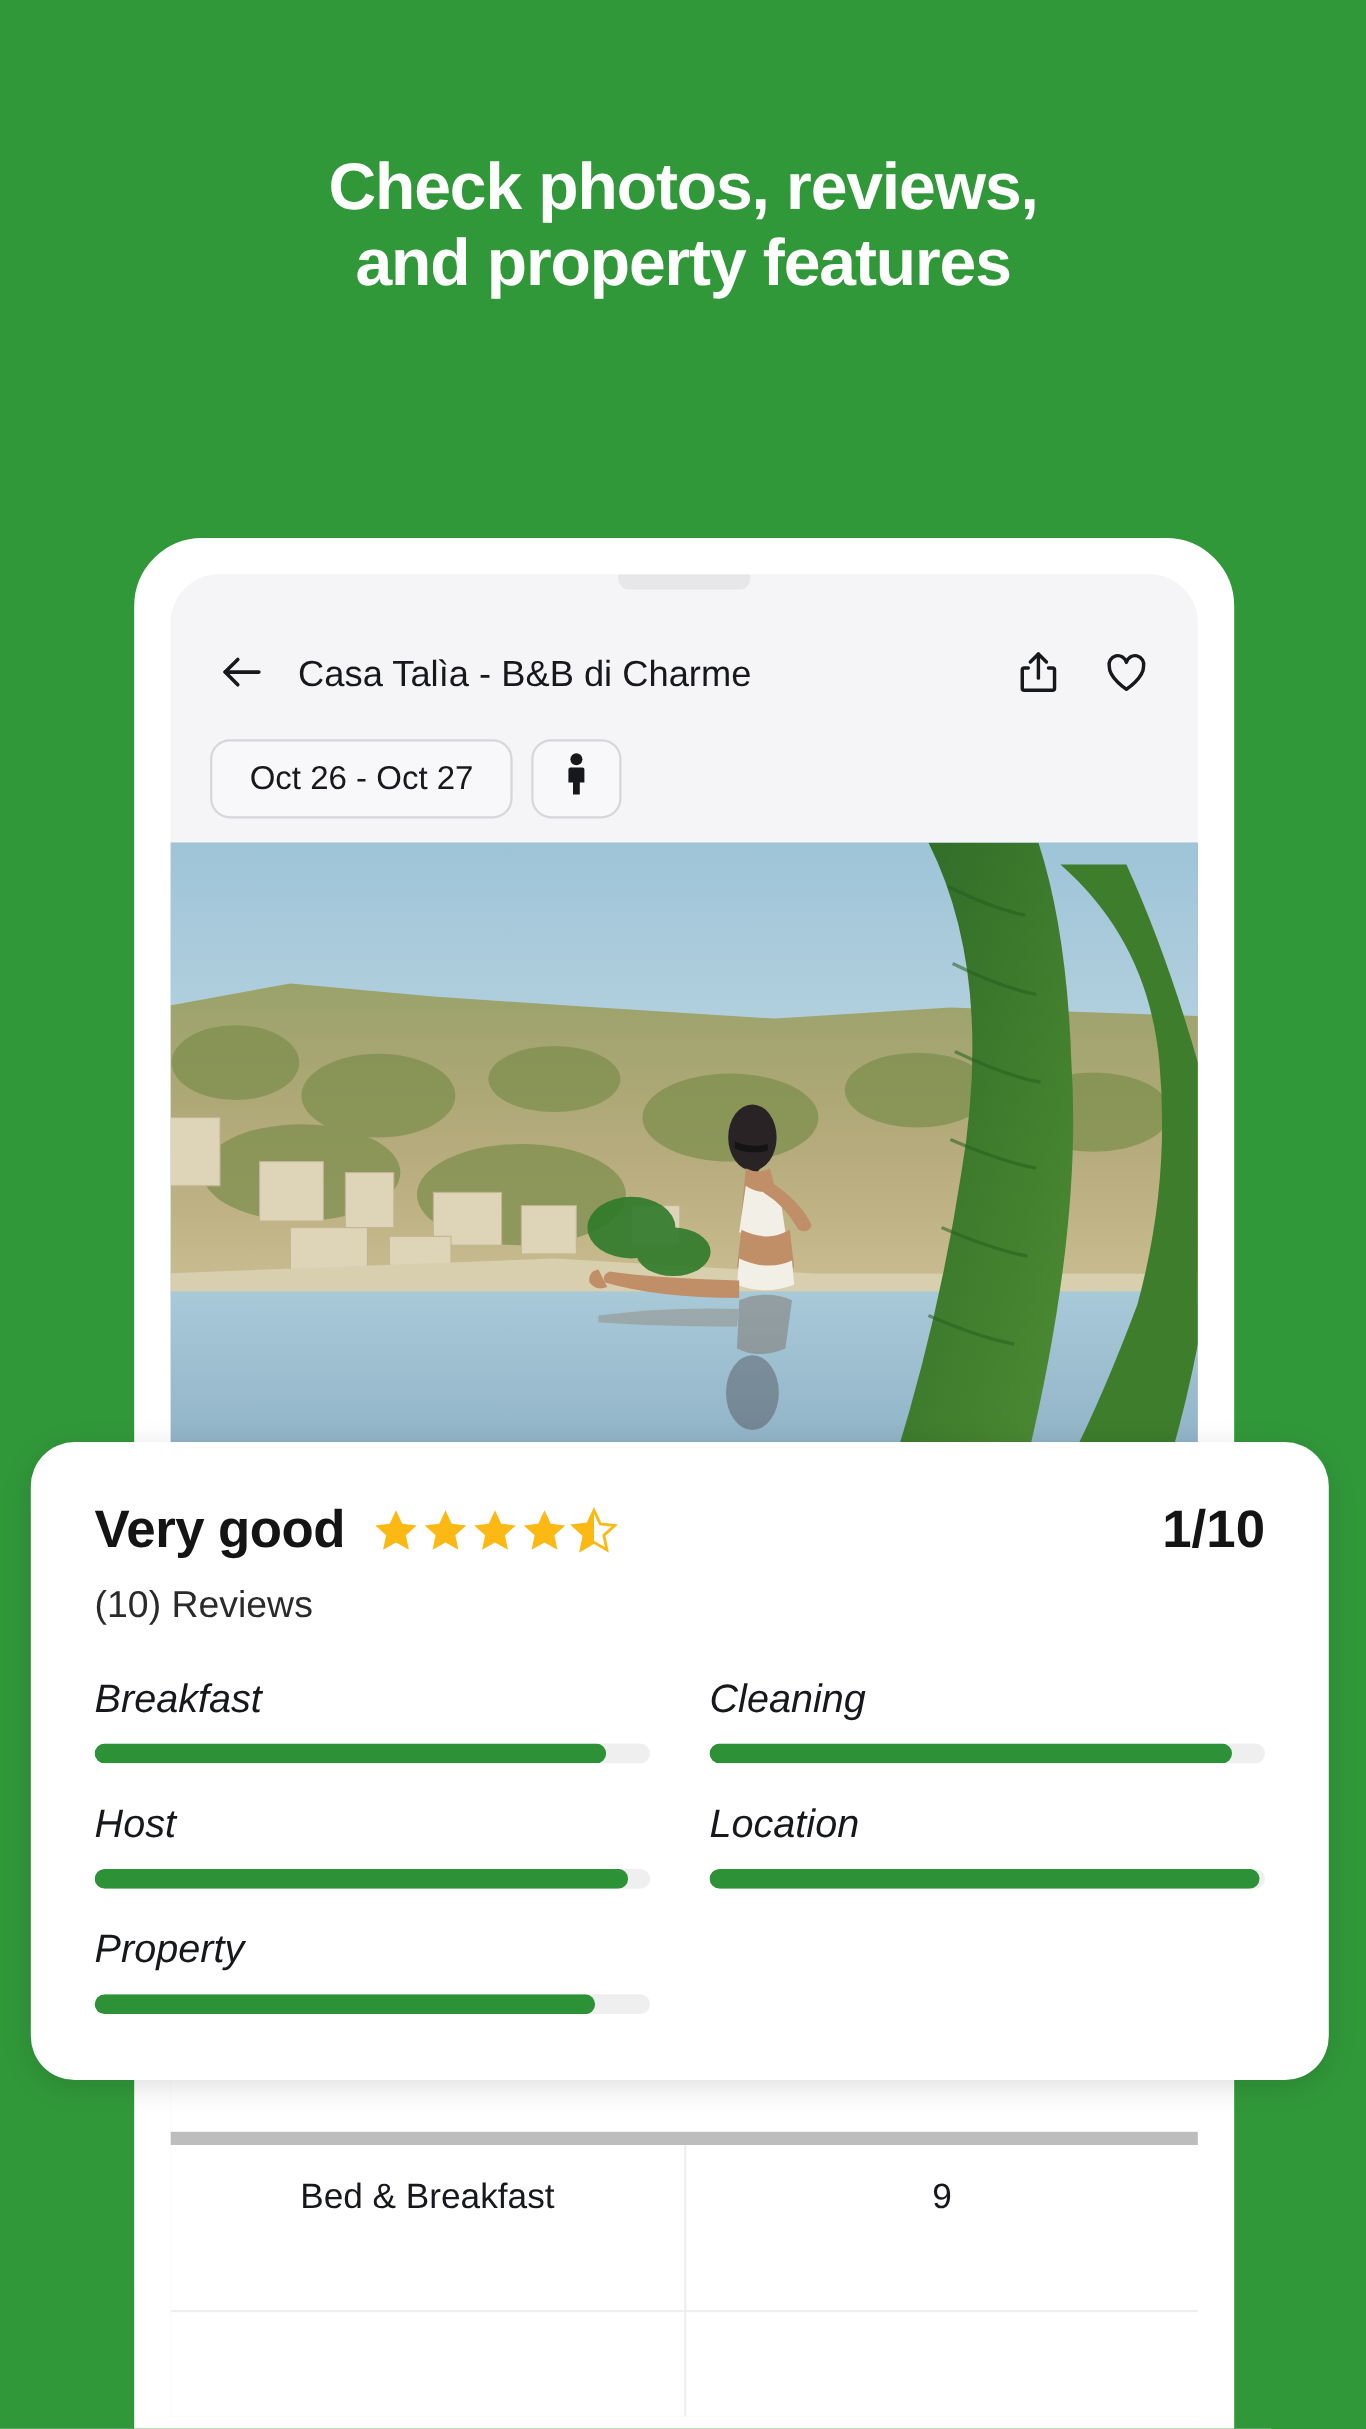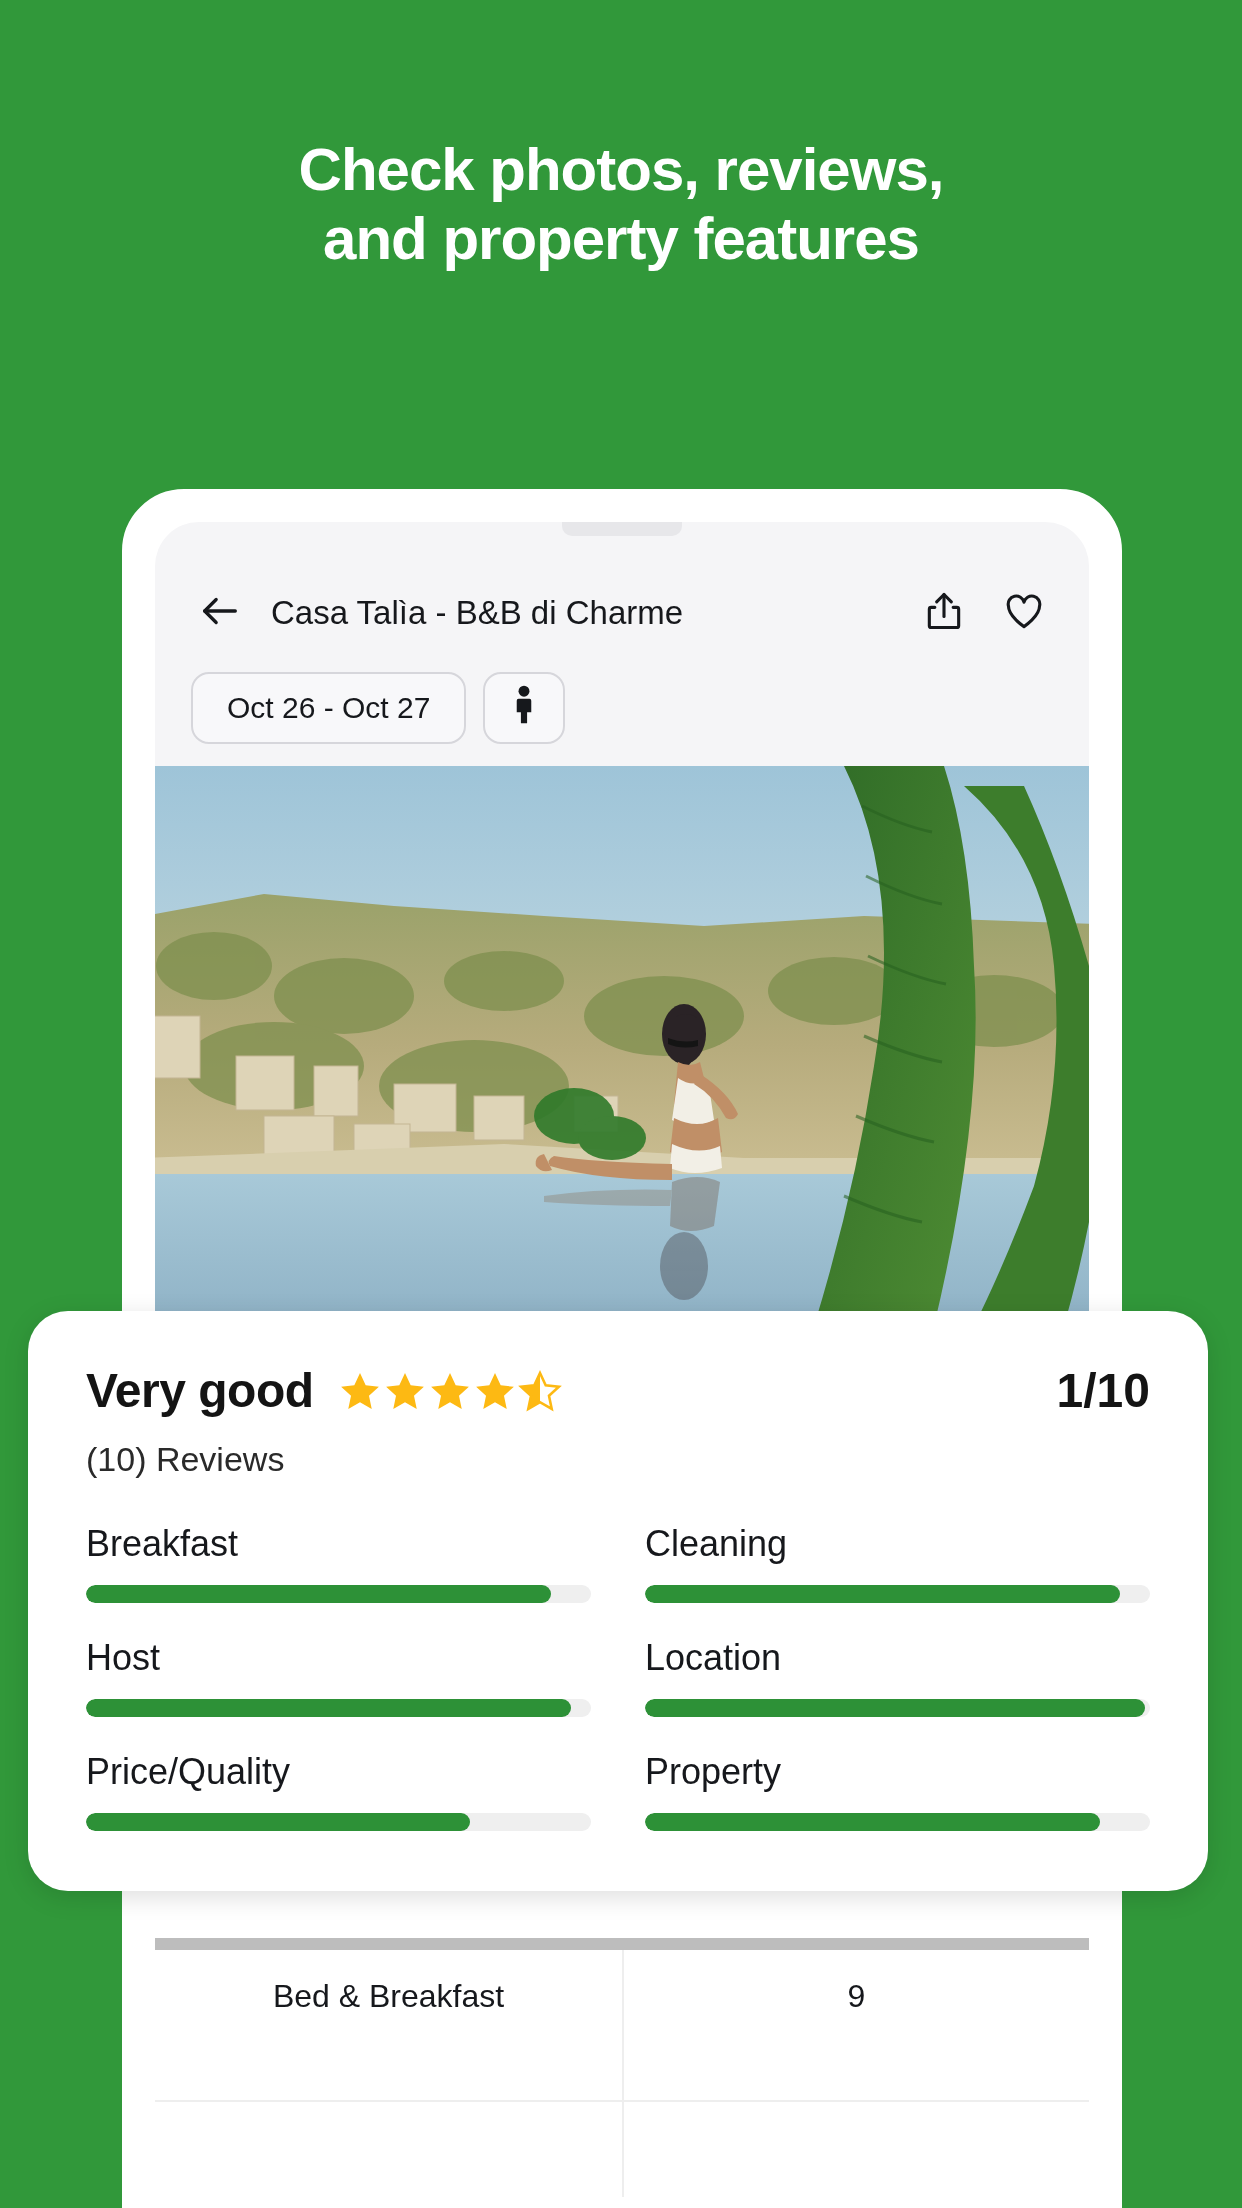--- a/index.html
+++ b/index.html
@@ -170,20 +170,21 @@
   .rc-count{
     margin-top:22px;
     font-size:34px;color:#2a2a2a;
   }
   .ratings{
     margin-top:44px;
     display:grid;
     grid-template-columns:1fr 1fr;
     column-gap:54px;
     row-gap:34px;
+    font-style:italic;
   }
   .rating .rname{
     font-size:36px;color:#16181c;
     margin-bottom:20px;
   }
   .track{
     height:18px;border-radius:9px;background:#efefef;overflow:hidden;
   }
   .fill{height:100%;border-radius:9px;background:#2d9137;}
 </style>
@@ -406,26 +407,20 @@
         <div class="fill" style="width: 96%;"></div>
       </div>
     </div>
     <div class="rating">
       <div class="rname">Location</div>
       <div class="track">
         <div class="fill" style="width: 99%;"></div>
       </div>
     </div>
     <div class="rating">
-      <div class="rname">Price/Quality</div>
-      <div class="track">
-        <div class="fill" style="width: 76%;"></div>
-      </div>
-    </div>
-    <div class="rating">
       <div class="rname">Property</div>
       <div class="track">
         <div class="fill" style="width: 90%;"></div>
       </div>
     </div>
   </div>
 
 </div>
 
 </body></html>

